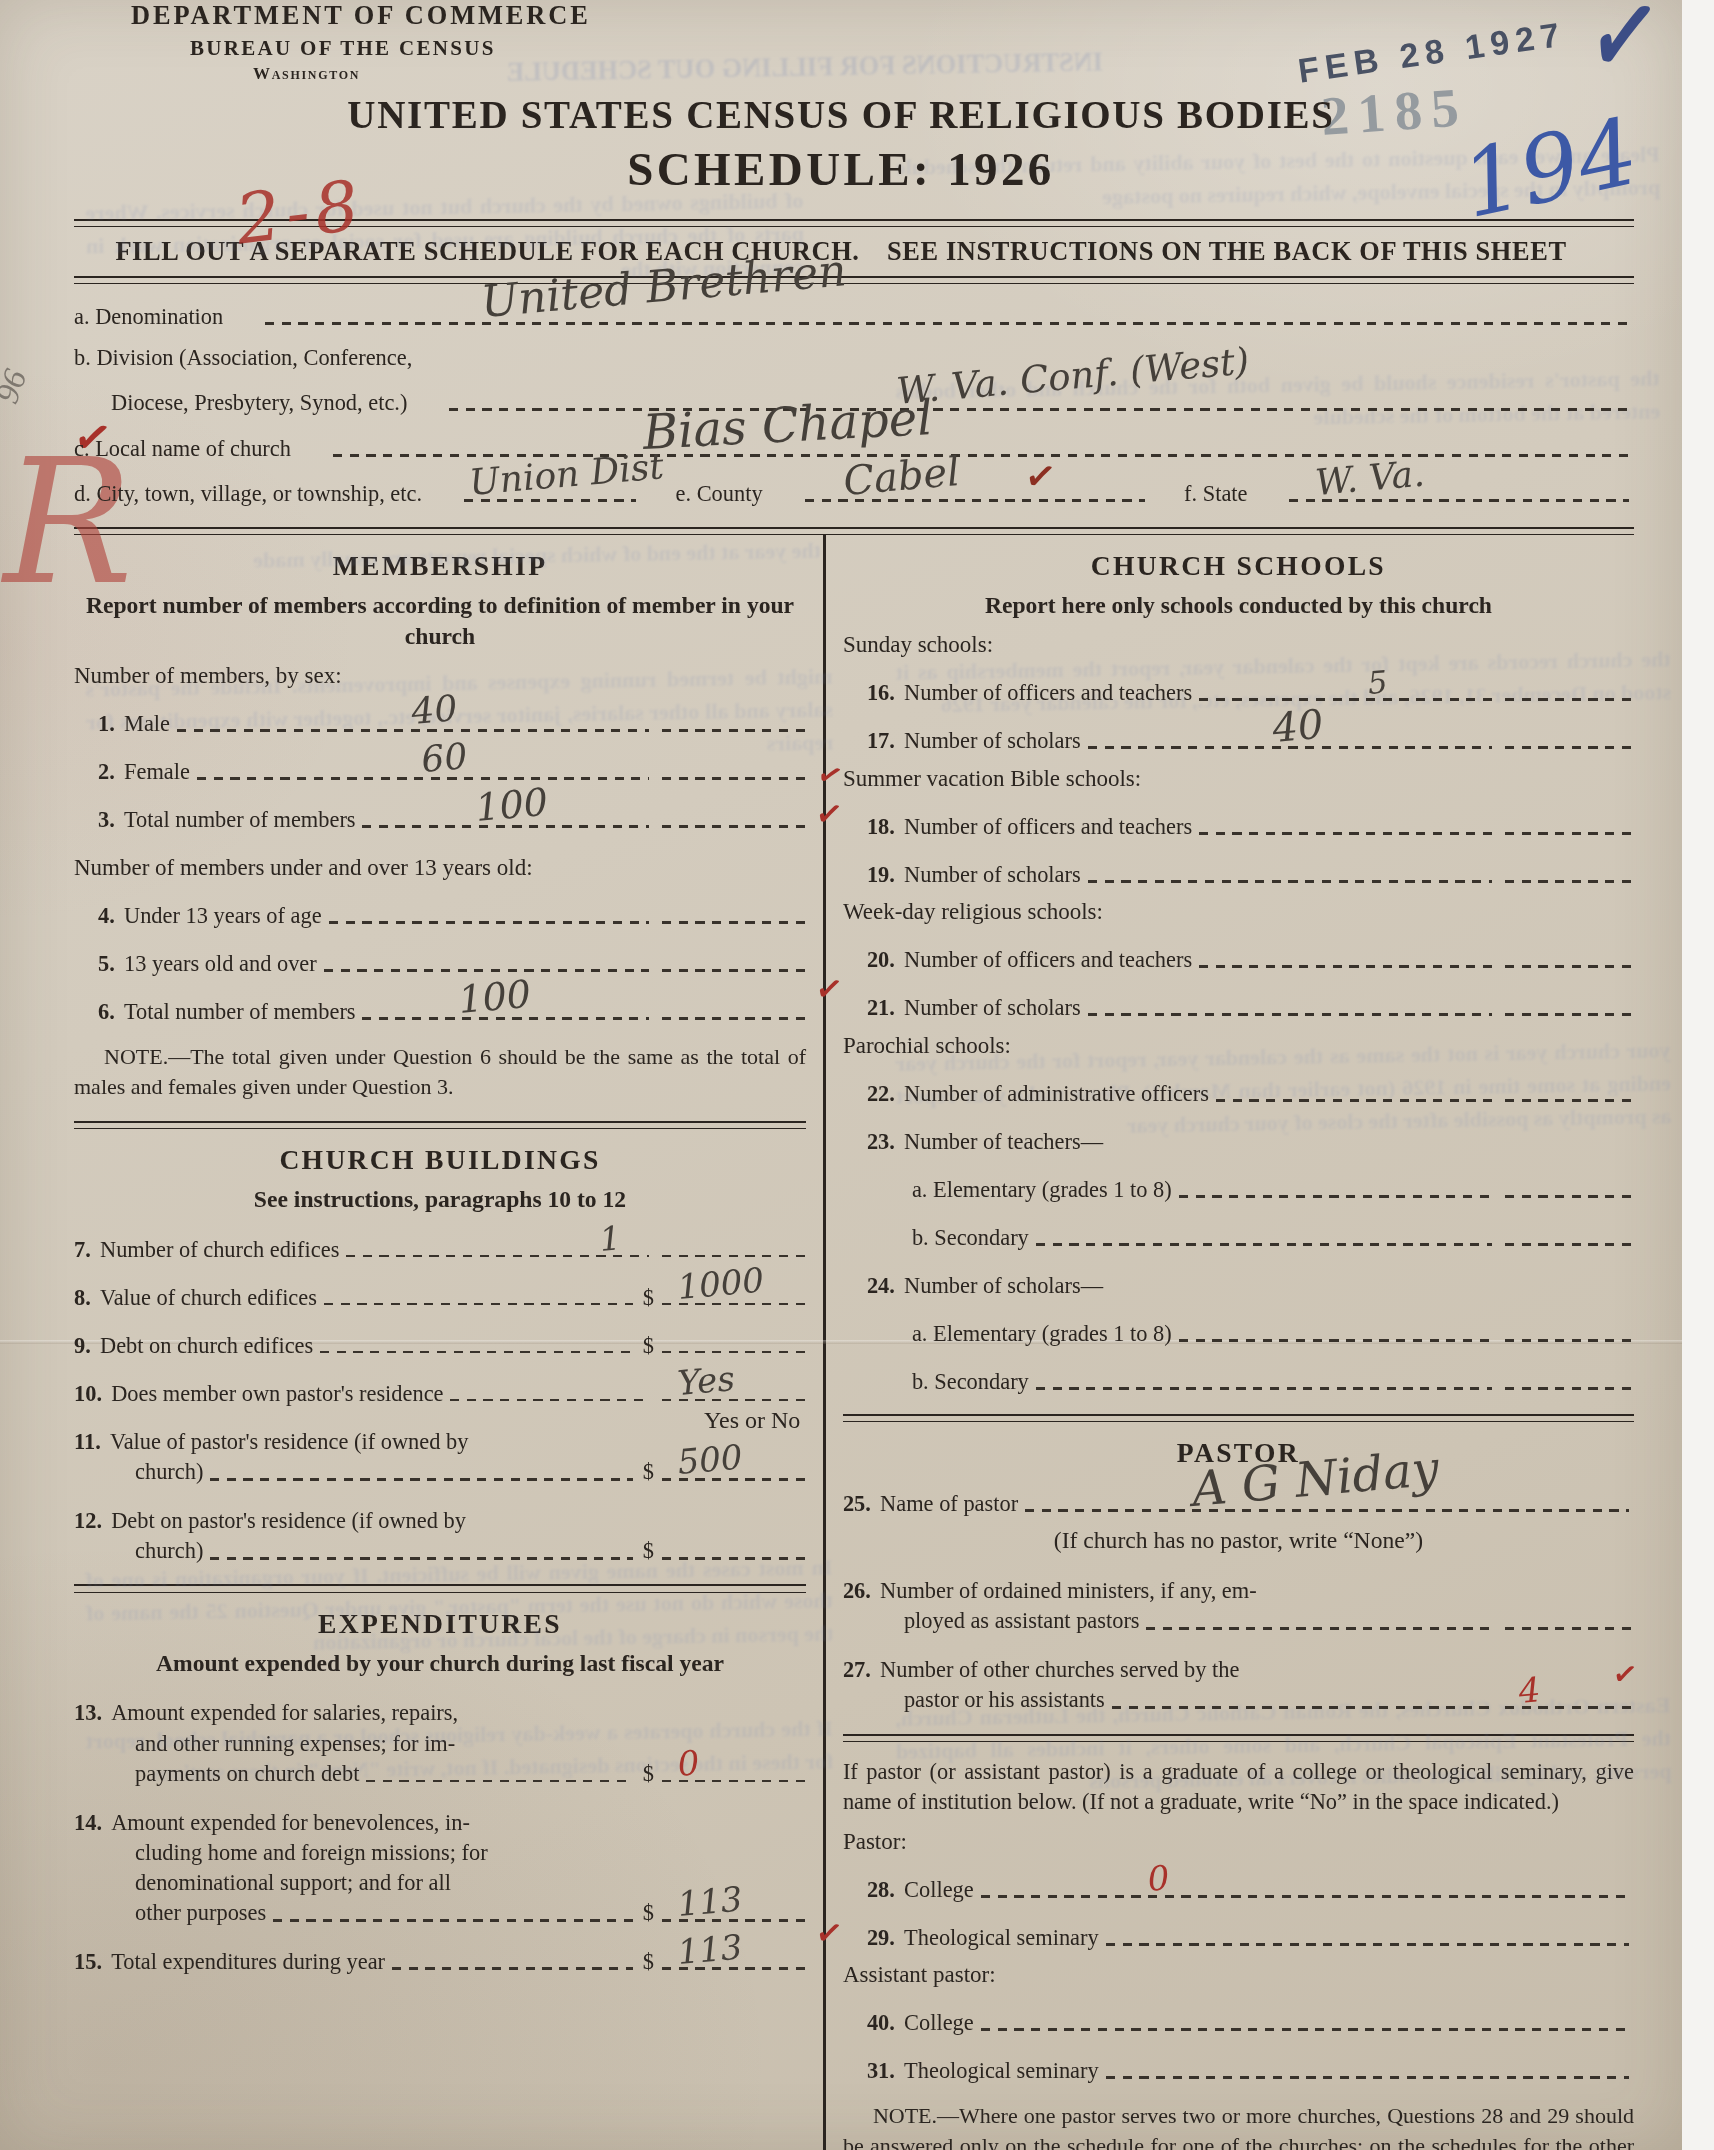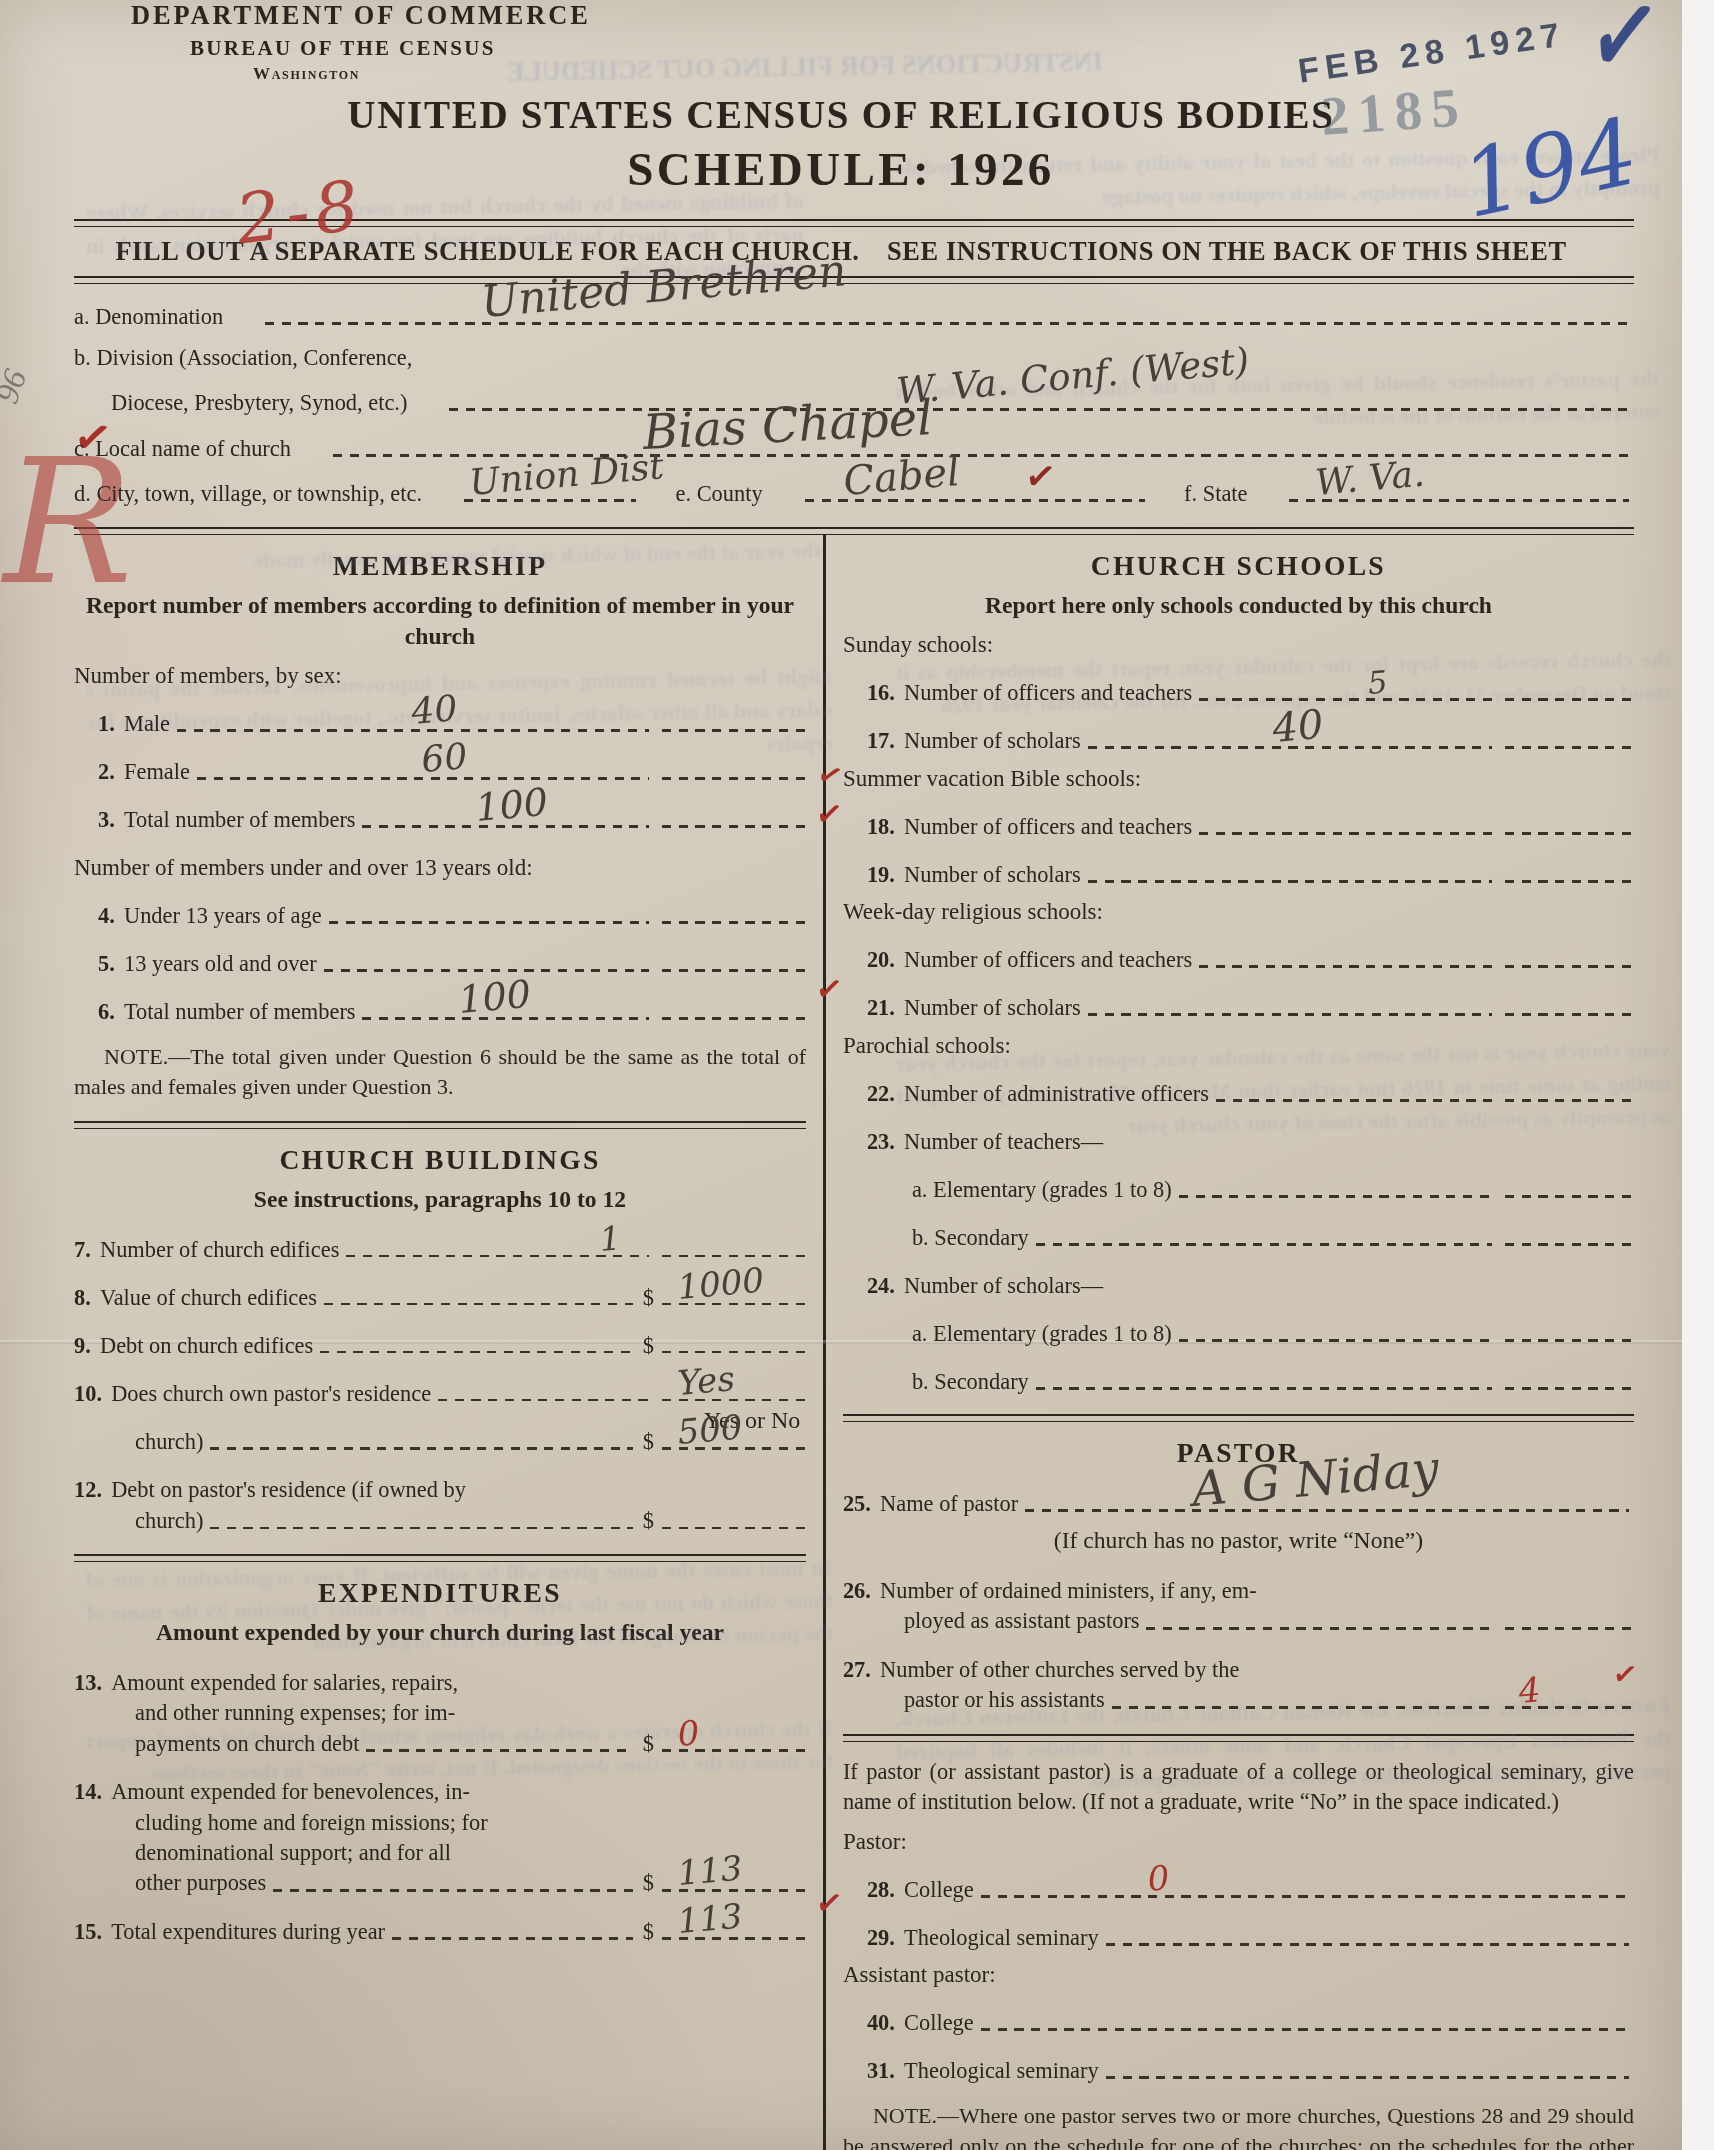--- a/index.html
+++ b/index.html
@@ -270,28 +270,32 @@
       </div>
       <div class="line itemrow">
         <span class="num">9.</span>
         <span class="lbl">Debt on church edifices</span>
         <span class="lead"></span>
         <span class="cur">$</span>
         <span class="ans"></span>
       </div>
       <div class="line itemrow v-ans">
         <span class="num">10.</span>
-        <span class="lbl">Does church own pastor's residence</span>
+        <span class="lbl">Does member own pastor's residence</span>
         <span class="lead"></span>
         <span class="ans">
           <span class="hw">Yes</span>
           <span class="yesno">Yes or No</span>
         </span>
       </div>
       <div class="itemrow">
+        <div class="line firstline">
+          <span class="num">11.</span>
+          <span class="lbl">Value of pastor's residence (if owned by</span>
+        </div>
         <div class="line contline v-ans">
           <span class="lbl">church)</span>
           <span class="lead"></span>
           <span class="cur">$</span>
           <span class="ans">
             <span class="hw">500</span>
           </span>
         </div>
       </div>
       <div class="itemrow">

